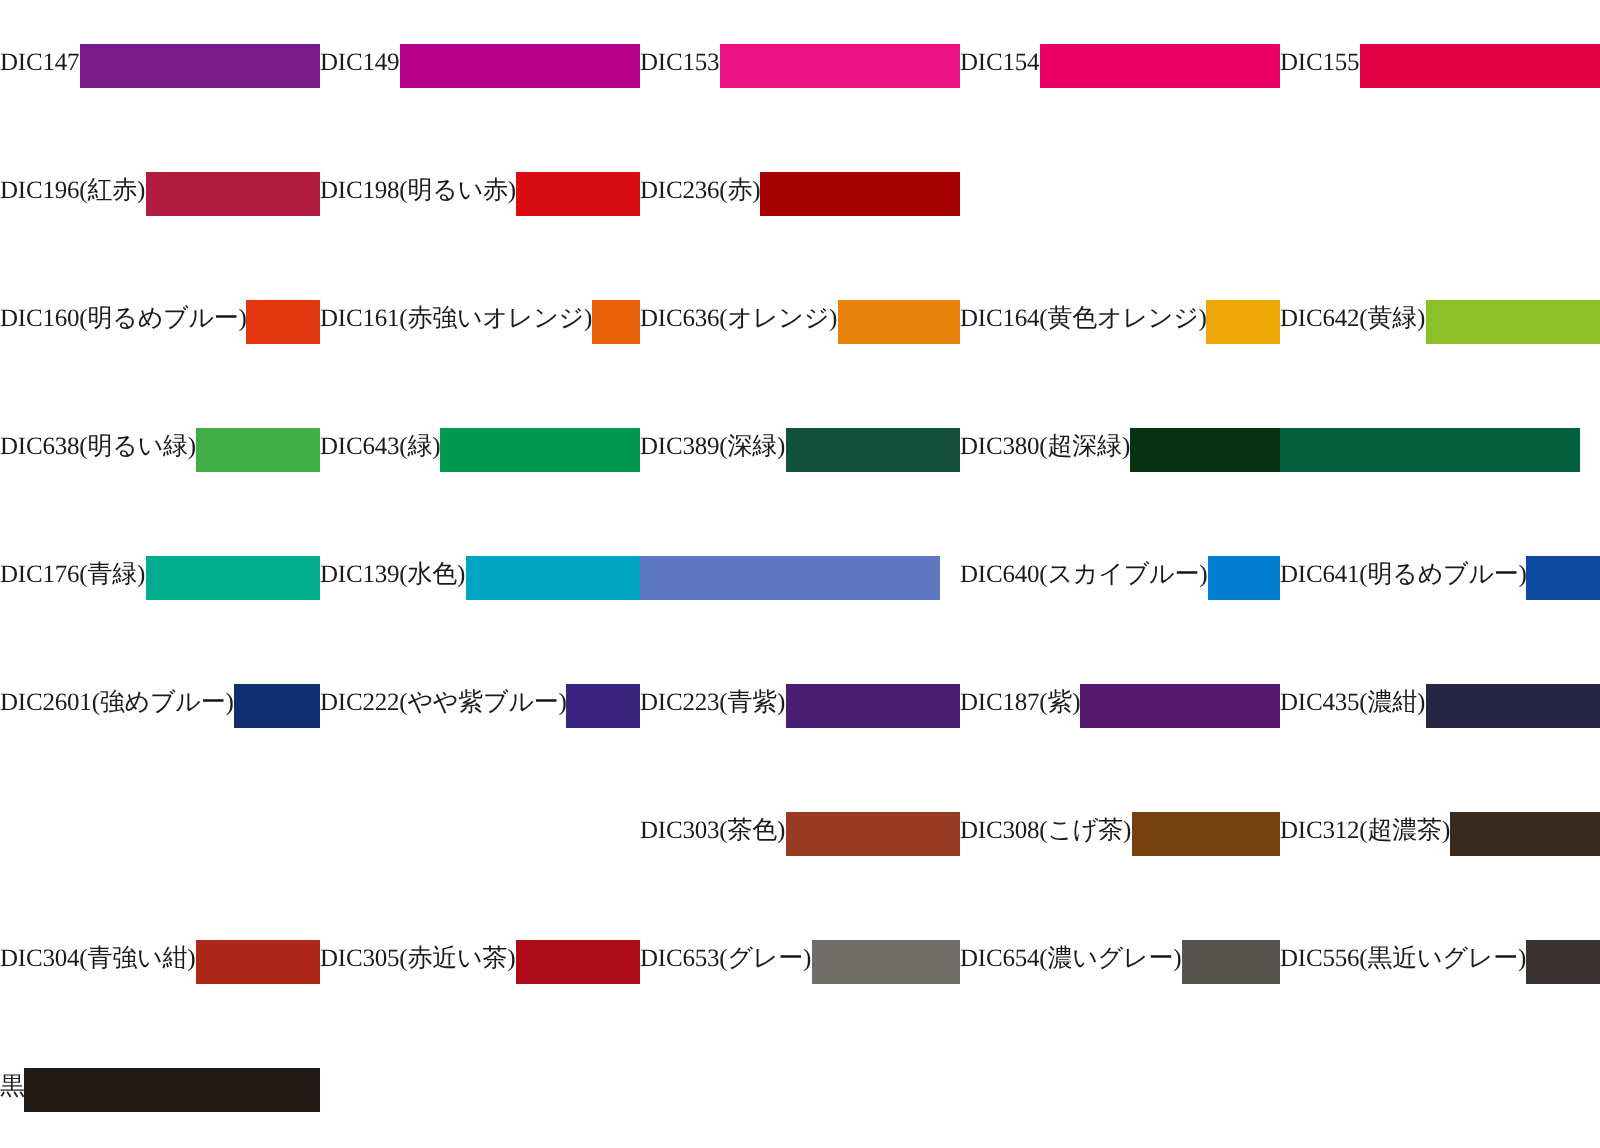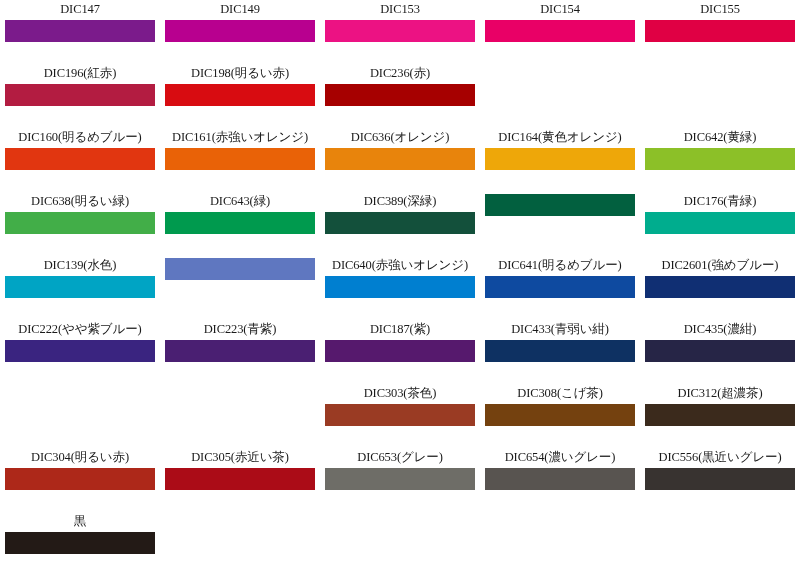--- a/index.html
+++ b/index.html
@@ -25,21 +25,21 @@
     grid-template-columns: repeat(5, 160px);
     grid-template-rows: repeat(9, 64px);
     column-gap: 0px;
     row-gap: 0px;
     width: 800px;
     margin: 0;
     padding: 0;
   }
   .cell {
     display: flex;
-    flex-direction: column;
+    flex-direction: row;
     align-items: center;
     justify-content: flex-start;
     padding-top: 2px;
     box-sizing: border-box;
   }
   .cell.empty {
     visibility: hidden;
   }
   .cell-label {
     font-size: 12.5px;
@@ -128,35 +128,39 @@
       </div>
       <div class="cell">
         <div class="cell-label">DIC643(緑)</div>
         <div class="cell-swatch" style="background-color: rgb(0, 154, 78);"></div>
       </div>
       <div class="cell">
         <div class="cell-label">DIC389(深緑)</div>
         <div class="cell-swatch" style="background-color: rgb(19, 80, 59);"></div>
       </div>
       <div class="cell">
+        <div class="cell-label">DIC380(超深緑)</div>
+        <div class="cell-swatch" style="background-color: rgb(9, 50, 17);"></div>
+      </div>
+      <div class="cell">
         <div class="cell-swatch" style="background-color: rgb(2, 96, 63);"></div>
       </div>
       <div class="cell">
         <div class="cell-label">DIC176(青緑)</div>
         <div class="cell-swatch" style="background-color: rgb(0, 173, 142);"></div>
       </div>
       <div class="cell">
         <div class="cell-label">DIC139(水色)</div>
         <div class="cell-swatch" style="background-color: rgb(0, 164, 196);"></div>
       </div>
       <div class="cell">
         <div class="cell-swatch" style="background-color: rgb(95, 119, 192);"></div>
       </div>
       <div class="cell">
-        <div class="cell-label">DIC640(赤強いオレンジ)</div>
+        <div class="cell-label">DIC640(スカイブルー)</div>
         <div class="cell-swatch" style="background-color: rgb(0, 127, 208);"></div>
       </div>
       <div class="cell">
         <div class="cell-label">DIC641(明るめブルー)</div>
         <div class="cell-swatch" style="background-color: rgb(14, 74, 160);"></div>
       </div>
       <div class="cell">
         <div class="cell-label">DIC2601(強めブルー)</div>
         <div class="cell-swatch" style="background-color: rgb(16, 47, 115);"></div>
       </div>
@@ -166,24 +170,20 @@
       </div>
       <div class="cell">
         <div class="cell-label">DIC223(青紫)</div>
         <div class="cell-swatch" style="background-color: rgb(74, 31, 114);"></div>
       </div>
       <div class="cell">
         <div class="cell-label">DIC187(紫)</div>
         <div class="cell-swatch" style="background-color: rgb(86, 25, 109);"></div>
       </div>
       <div class="cell">
-        <div class="cell-label">DIC433(青弱い紺)</div>
-        <div class="cell-swatch" style="background-color: rgb(14, 49, 98);"></div>
-      </div>
-      <div class="cell">
         <div class="cell-label">DIC435(濃紺)</div>
         <div class="cell-swatch" style="background-color: rgb(38, 37, 70);"></div>
       </div>
       <div class="cell empty">
         <div class="cell-label"></div>
         <div class="cell-swatch"></div>
       </div>
       <div class="cell empty">
         <div class="cell-label"></div>
         <div class="cell-swatch"></div>
@@ -194,21 +194,21 @@
       </div>
       <div class="cell">
         <div class="cell-label">DIC308(こげ茶)</div>
         <div class="cell-swatch" style="background-color: rgb(116, 65, 15);"></div>
       </div>
       <div class="cell">
         <div class="cell-label">DIC312(超濃茶)</div>
         <div class="cell-swatch" style="background-color: rgb(59, 42, 28);"></div>
       </div>
       <div class="cell">
-        <div class="cell-label">DIC304(明るい赤)</div>
+        <div class="cell-label">DIC304(青強い紺)</div>
         <div class="cell-swatch" style="background-color: rgb(173, 40, 25);"></div>
       </div>
       <div class="cell">
         <div class="cell-label">DIC305(赤近い茶)</div>
         <div class="cell-swatch" style="background-color: rgb(171, 12, 23);"></div>
       </div>
       <div class="cell">
         <div class="cell-label">DIC653(グレー)</div>
         <div class="cell-swatch" style="background-color: rgb(110, 109, 103);"></div>
       </div>

